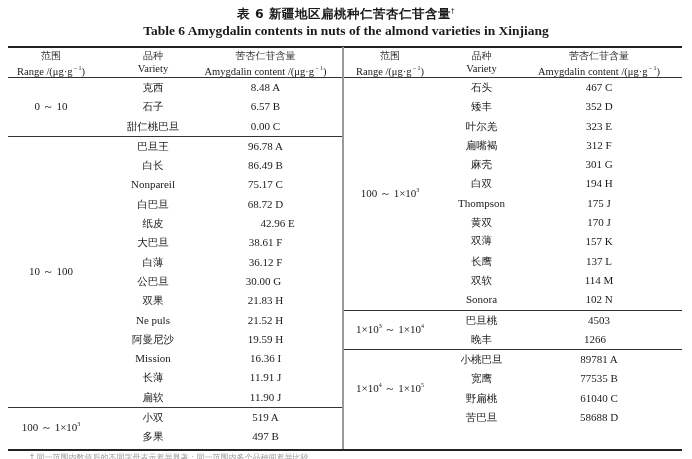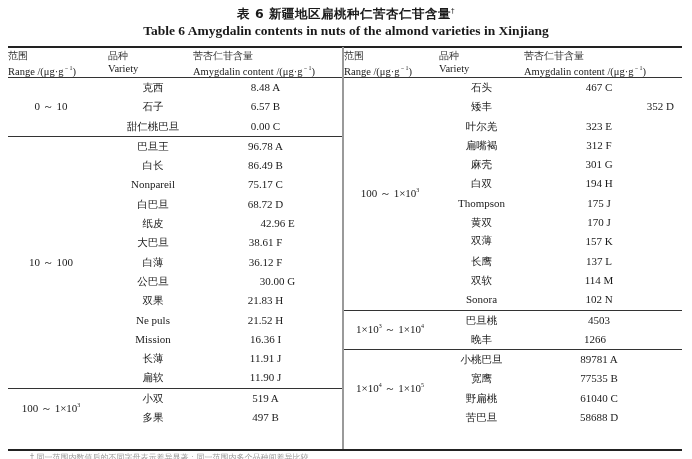--- a/index.html
+++ b/index.html
@@ -11,21 +11,21 @@
   .title-en { position: absolute; top: 23px; left: 0; width: 692px; text-align: center;
               font-size: 13.5px; font-weight: bold; }
   .rule { position: absolute; left: 8px; width: 674px; background: #222; }
   .rule.top { top: 46px; height: 1.5px; }
   .rule.bottom { top: 449px; height: 1.5px; }
   .vsep { position: absolute; left: 342px; top: 47px; width: 2px; height: 403px; background: #9a9a9a; }
   .half { position: absolute; top: 47px; }
   .half.left { left: 8px; width: 334px; }
   .half.right { left: 344px; width: 338px; }
   .hdr { height: 30px; position: relative; border-bottom: 1px solid #333; }
-  .hcell { position: absolute; top: 2px; font-size: 10.5px; line-height: 13px; }
+  .hcell { position: absolute; top: 2px; text-align: center; font-size: 10.5px; line-height: 13px; }
   .hcell .cn { font-family: "DejaVu Sans", sans-serif; font-size: 10px; color: #333; display: block; }
   .hcell sup { font-size: 6px; }
   .group { position: relative; border-bottom: 1px solid #333; }
   .group:last-child { border-bottom: none; }
   .row { height: 19.3px; position: relative; }
   .cell { position: absolute; top: 0; height: 19.3px; line-height: 19.3px; text-align: center; font-size: 11px; }
   .cell.cn { font-family: "DejaVu Sans", sans-serif; font-size: 10.5px; }
   .range { position: absolute; left: 0; top: 0; bottom: 0; display: flex; align-items: center; justify-content: center;
            font-size: 11px; }
   .range sup { font-size: 6px; }
@@ -98,29 +98,33 @@
         <div class="row">
           <div class="cell cn" style="left:100px;width:90px;">大巴旦</div>
           <div class="cell" style="left:185px;width:145px;">38.61 F</div>
         </div>
         <div class="row">
           <div class="cell cn" style="left:100px;width:90px;">白薄</div>
           <div class="cell" style="left:185px;width:145px;">36.12 F</div>
         </div>
         <div class="row">
           <div class="cell cn" style="left:100px;width:90px;">公巴旦</div>
-          <div class="cell" style="left:197px;width:145px;">30.00 G</div>
+          <div class="cell" style="left:183px;width:145px;">30.00 G</div>
         </div>
         <div class="row">
           <div class="cell cn" style="left:100px;width:90px;">双果</div>
           <div class="cell" style="left:185px;width:145px;">21.83 H</div>
         </div>
         <div class="row">
           <div class="cell" style="left:100px;width:90px;">Ne puls</div>
           <div class="cell" style="left:185px;width:145px;">21.52 H</div>
+        </div>
+        <div class="row">
+          <div class="cell cn" style="left:100px;width:90px;">阿曼尼沙</div>
+          <div class="cell" style="left:185px;width:145px;">19.59 H</div>
         </div>
         <div class="row">
           <div class="cell" style="left:100px;width:90px;">Mission</div>
           <div class="cell" style="left:185px;width:145px;">16.36 I</div>
         </div>
         <div class="row">
           <div class="cell cn" style="left:100px;width:90px;">长薄</div>
           <div class="cell" style="left:185px;width:145px;">11.91 J</div>
         </div>
         <div class="row">
@@ -160,21 +164,21 @@
       <div class="group">
         <div class="range" style="width: 92px;">
           <span><span>100 ～ 1×10</span><sup>3</sup></span>
         </div>
         <div class="row">
           <div class="cell cn" style="left:95px;width:85px;">石头</div>
           <div class="cell" style="left:180px;width:150px;">467 C</div>
         </div>
         <div class="row">
           <div class="cell cn" style="left:95px;width:85px;">矮丰</div>
-          <div class="cell" style="left:180px;width:150px;text-align:right;">352 D</div>
+          <div class="cell" style="left:180px;width:150px;">352 D</div>
         </div>
         <div class="row">
           <div class="cell cn" style="left:95px;width:85px;">叶尔羌</div>
           <div class="cell" style="left:180px;width:150px;">323 E</div>
         </div>
         <div class="row">
           <div class="cell cn" style="left:95px;width:85px;">扁嘴褐</div>
           <div class="cell" style="left:180px;width:150px;">312 F</div>
         </div>
         <div class="row">

